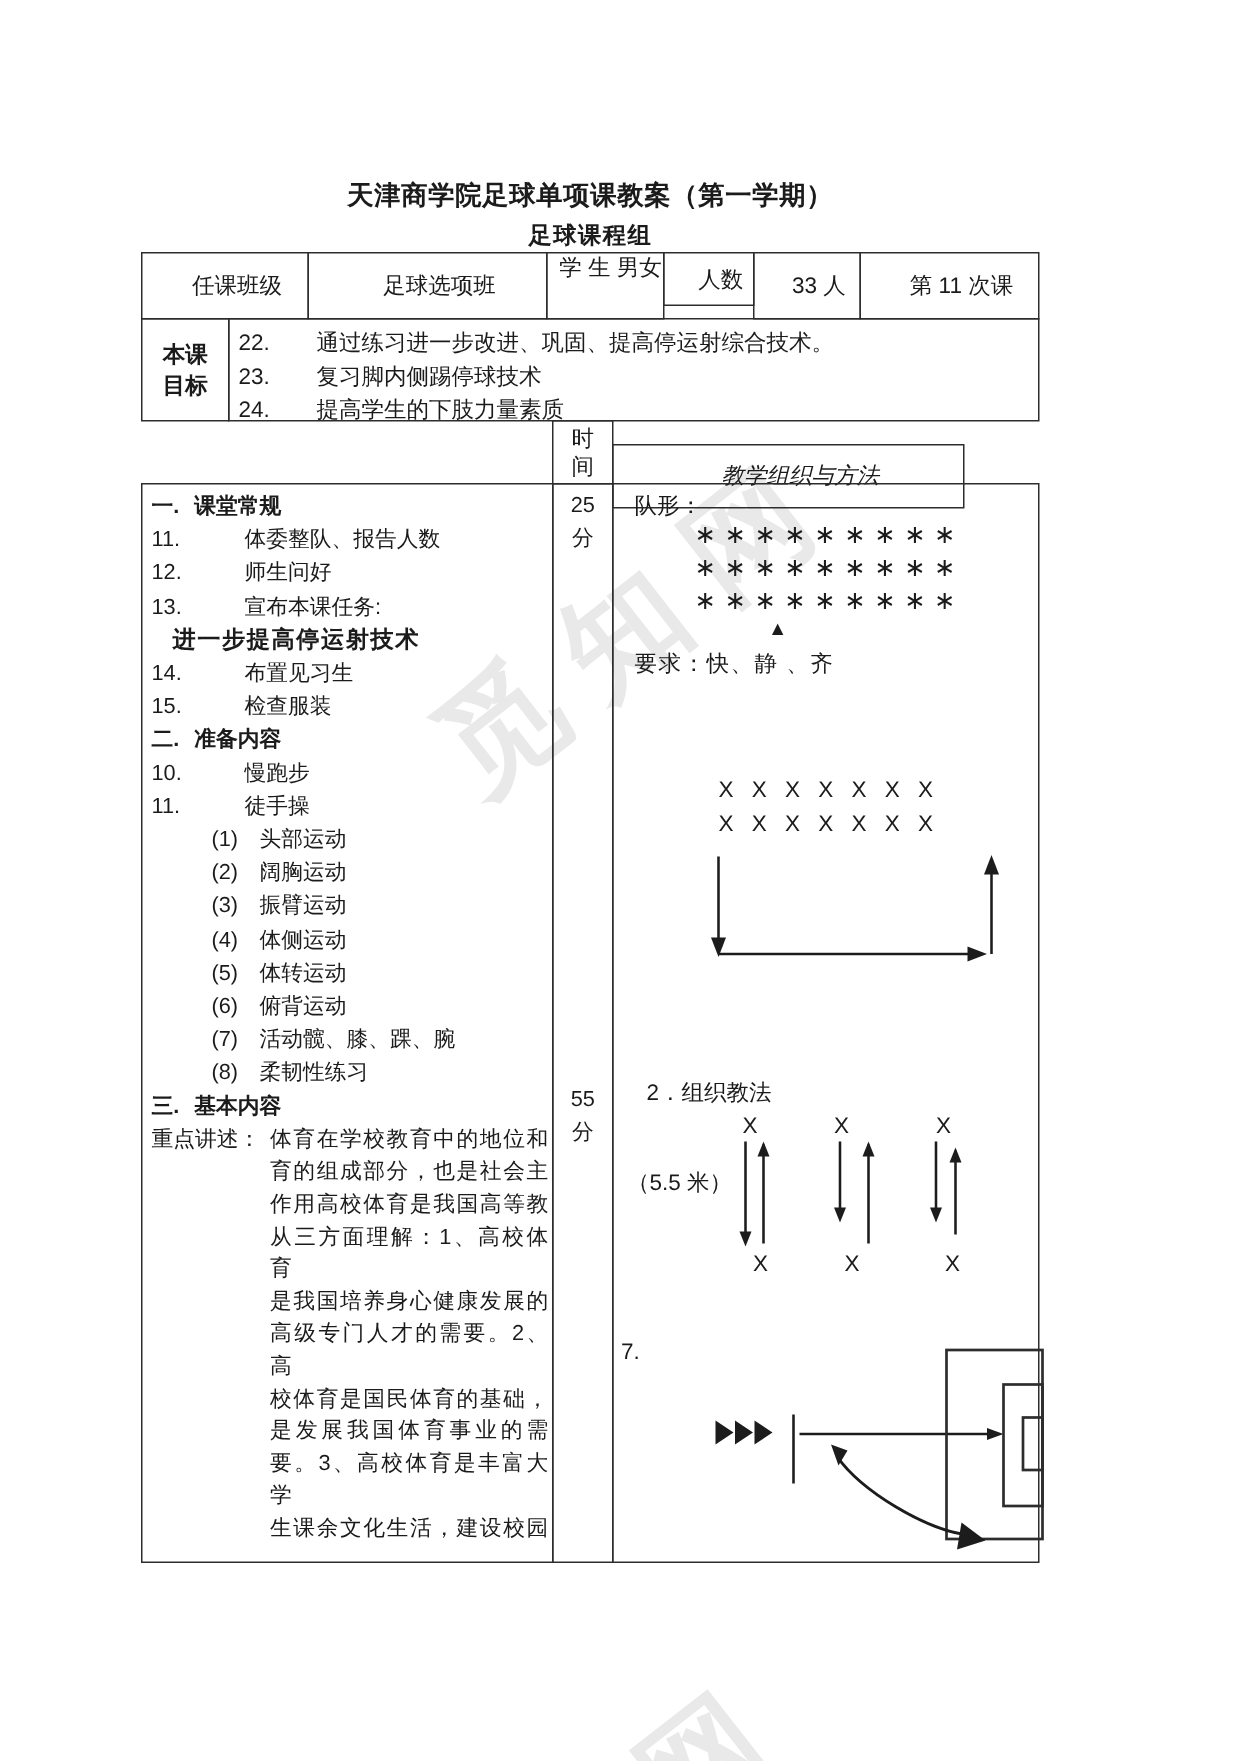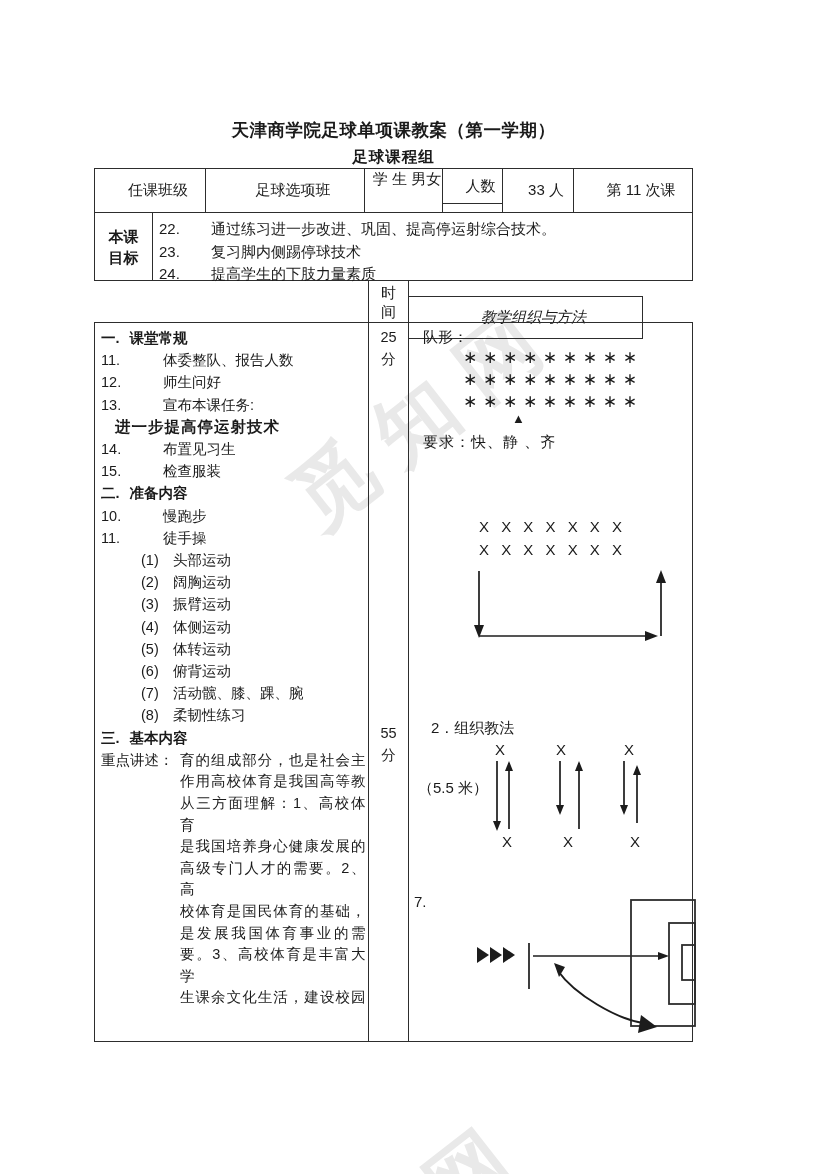--- a/index.html
+++ b/index.html
@@ -115,20 +115,21 @@
       <div class="li paren"><span class="n">(4)</span><span>体侧运动</span></div>
       <div class="li paren"><span class="n">(5)</span><span>体转运动</span></div>
       <div class="li paren"><span class="n">(6)</span><span>俯背运动</span></div>
       <div class="li paren"><span class="n">(7)</span><span>活动髋、膝、踝、腕</span></div>
       <div class="li paren"><span class="n">(8)</span><span>柔韧性练习</span></div>
       <div class="li sec"><span class="n">三.</span><span>基本内容</span></div>
     </div>
     <div class="emph">
       <span class="emph-label">重点讲述：</span>
       <div class="emph-lines">
+        <div class="eline">体育在学校教育中的地位和</div>
         <div class="eline">育的组成部分，也是社会主</div>
         <div class="eline">作用高校体育是我国高等教</div>
         <div class="eline">从三方面理解：1、高校体育</div>
         <div class="eline">是我国培养身心健康发展的</div>
         <div class="eline">高级专门人才的需要。2、高</div>
         <div class="eline">校体育是国民体育的基础，</div>
         <div class="eline">是发展我国体育事业的需</div>
         <div class="eline">要。3、高校体育是丰富大学</div>
         <div class="eline">生课余文化生活，建设校园</div>
 

